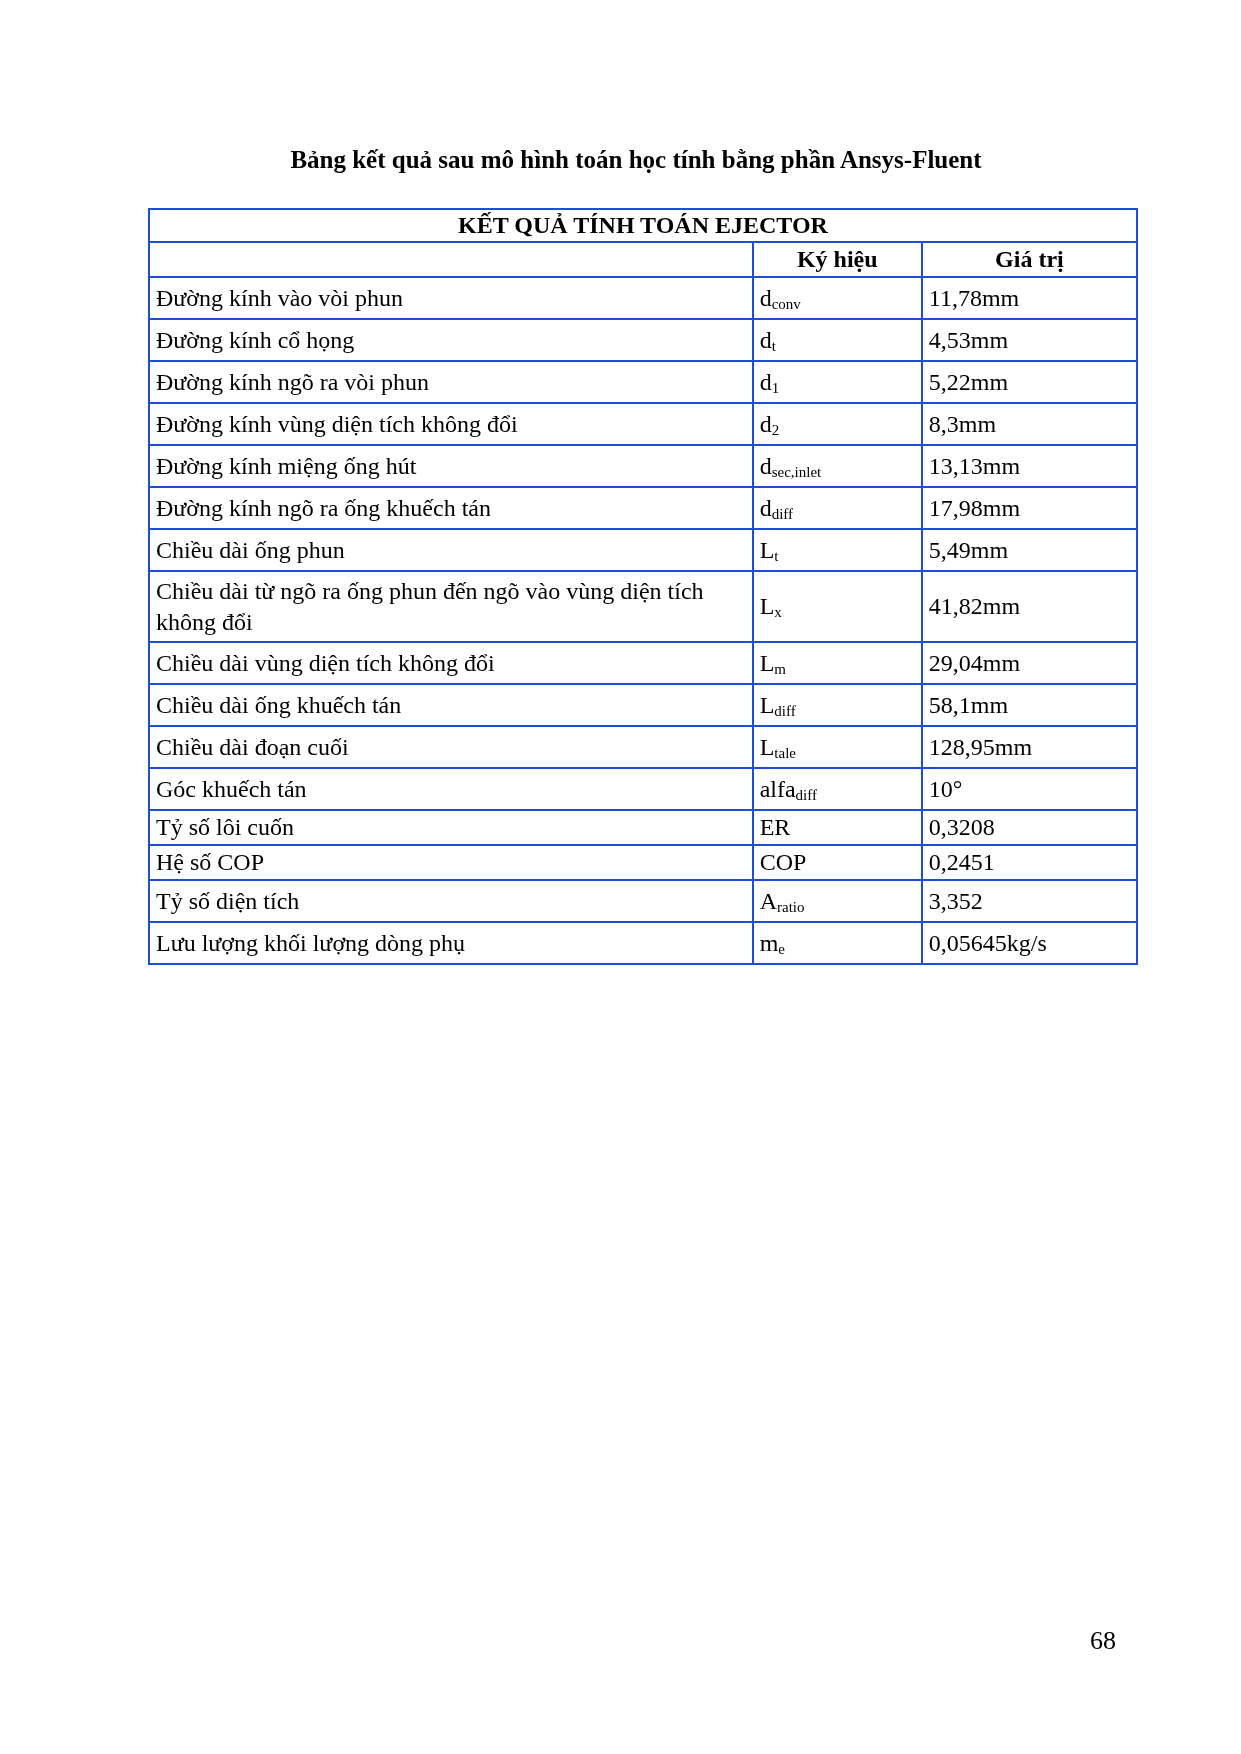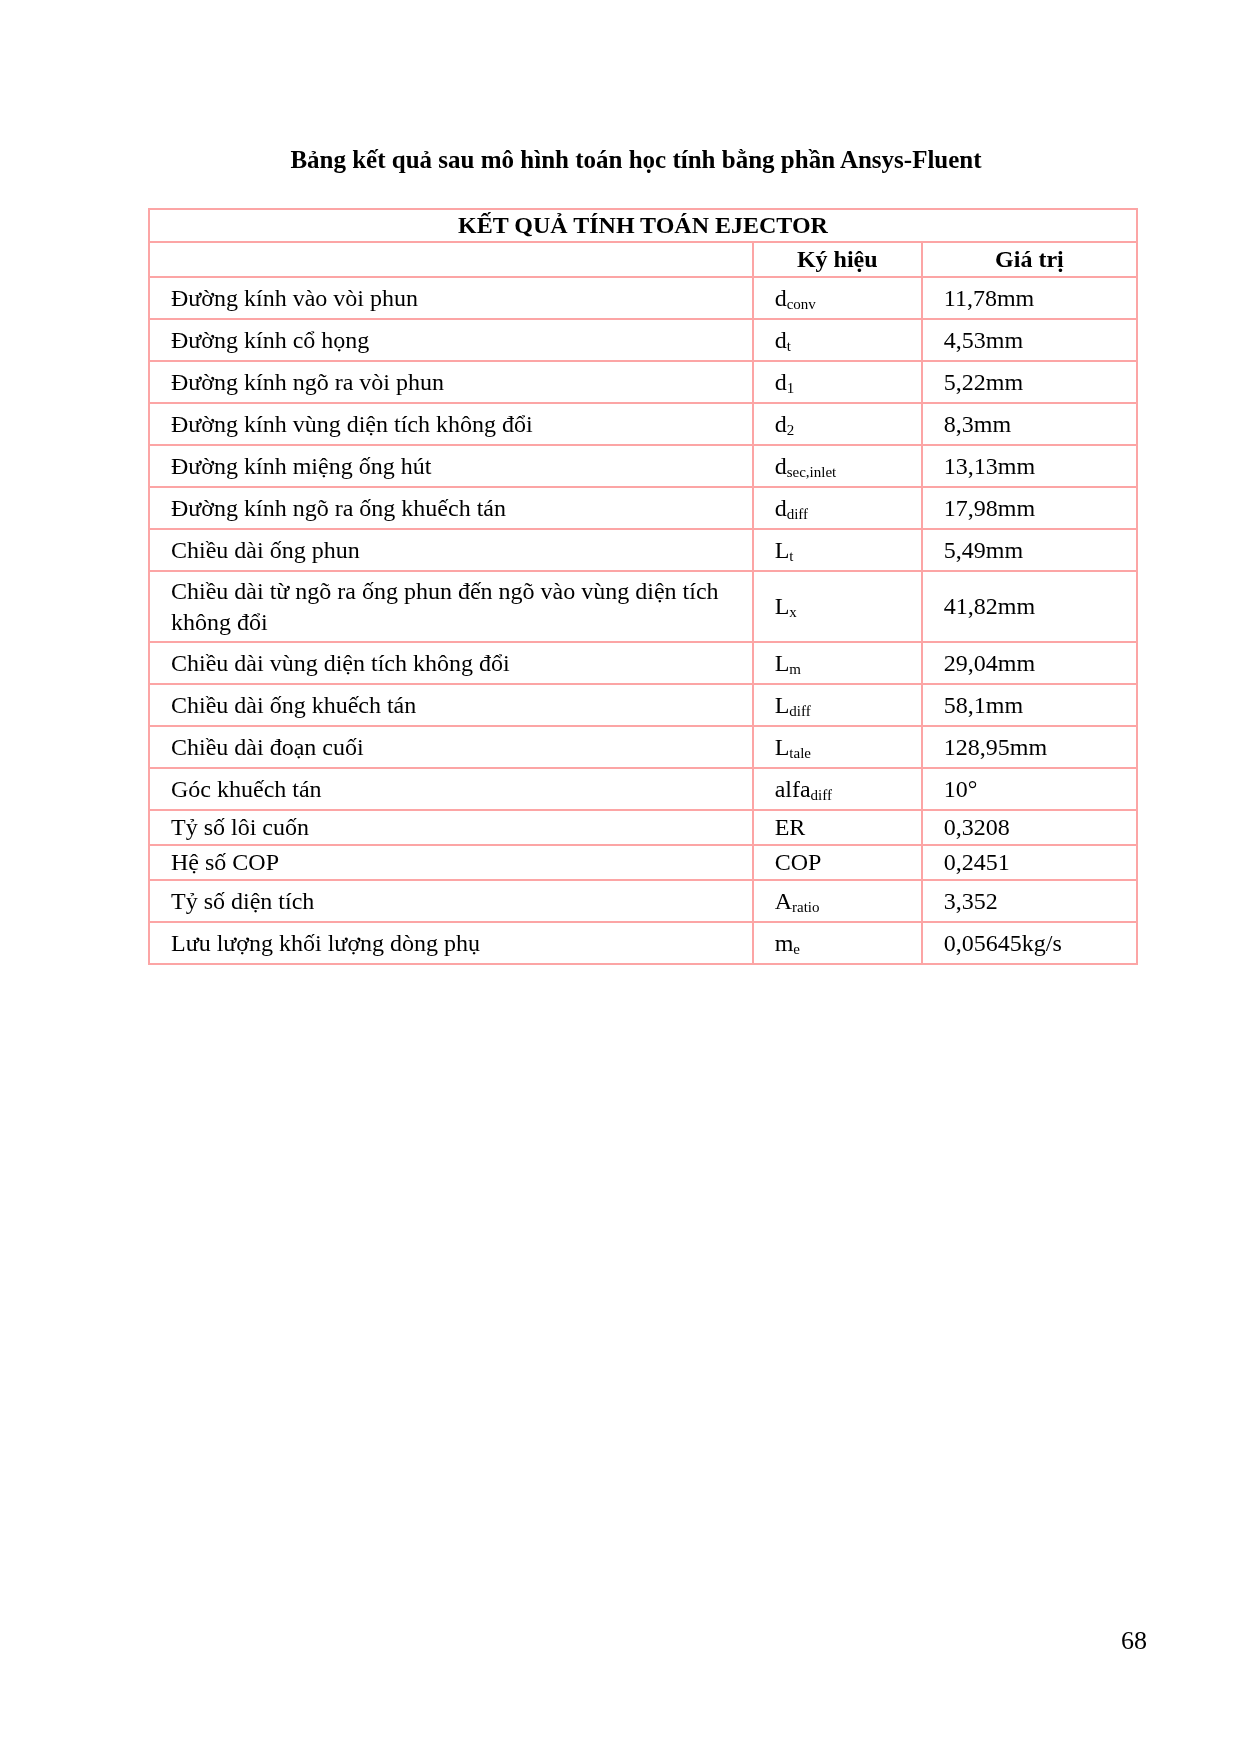--- a/index.html
+++ b/index.html
@@ -9,37 +9,37 @@
     }
     .caption {
       position: absolute; left: 0; width: 1272px; top: 146px;
       text-align: center; font-weight: bold; font-size: 25px; letter-spacing: 0px;
     }
     table.results {
       position: absolute; left: 148px; top: 208px; width: 990px;
       border-collapse: collapse; table-layout: fixed;
     }
     table.results td, table.results th {
-      border: 2px solid #fca5a5; font-size: 24px; padding: 0 21px;
+      border: 2px solid #1d4ed8; font-size: 24px; padding: 0 6px;
       vertical-align: middle; line-height: 31px;
     }
     table.results th { font-weight: bold; }
     .col-name { width: 578px; }
     .col-sym { width: 162px; }
     .col-val { width: 206px; }
     tr.title-row th { height: 31px; text-align: center; font-size: 24px; }
     tr.head-row th { height: 33px; text-align: center; border-radius: 16px; }
     tr.r td { height: 40px; }
     tr.r2 td { height: 69px; }
     tr.rs td { height: 33px; }
     td.name { text-align: left; }
     td.sym, td.val { text-align: left; }
     td.sym sub { font-size: 15px; vertical-align: -3px; line-height: 0; }
     .page-num {
-      position: absolute; left: 1090px; top: 1626px; font-size: 26px; margin-left: 31px;
+      position: absolute; left: 1090px; top: 1626px; font-size: 26px;
     }
   </style>
 </head>
 <body>
 
 <div class="caption">Bảng kết quả sau mô hình toán học tính bằng phần Ansys-Fluent</div>
 
 <table class="results">
   <colgroup>
     <col class="col-name">

